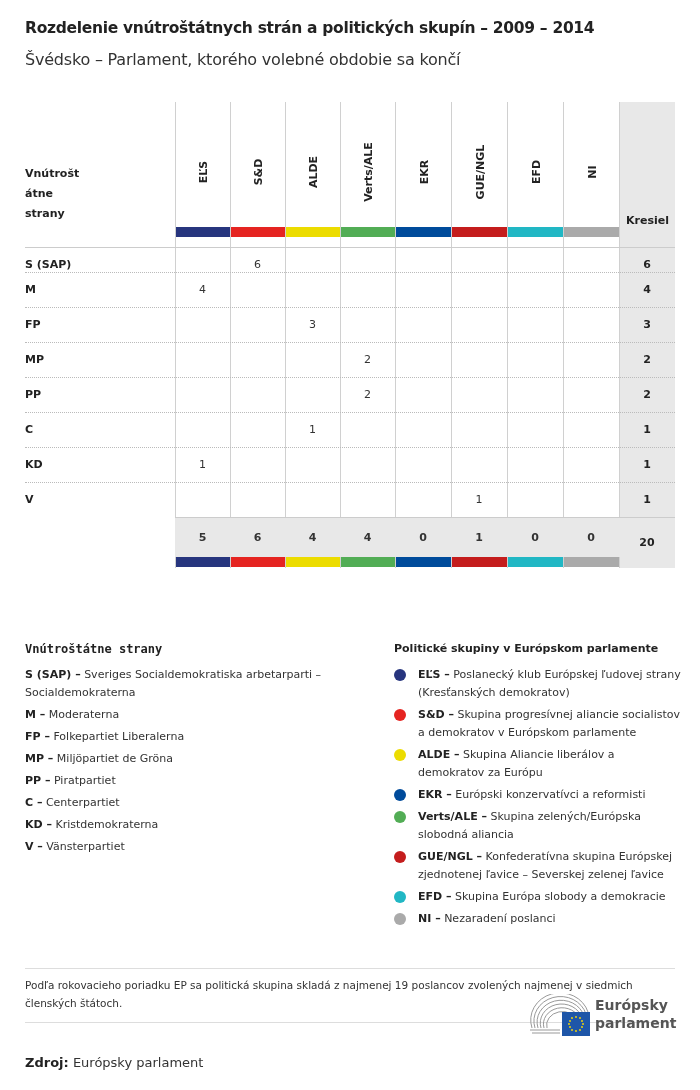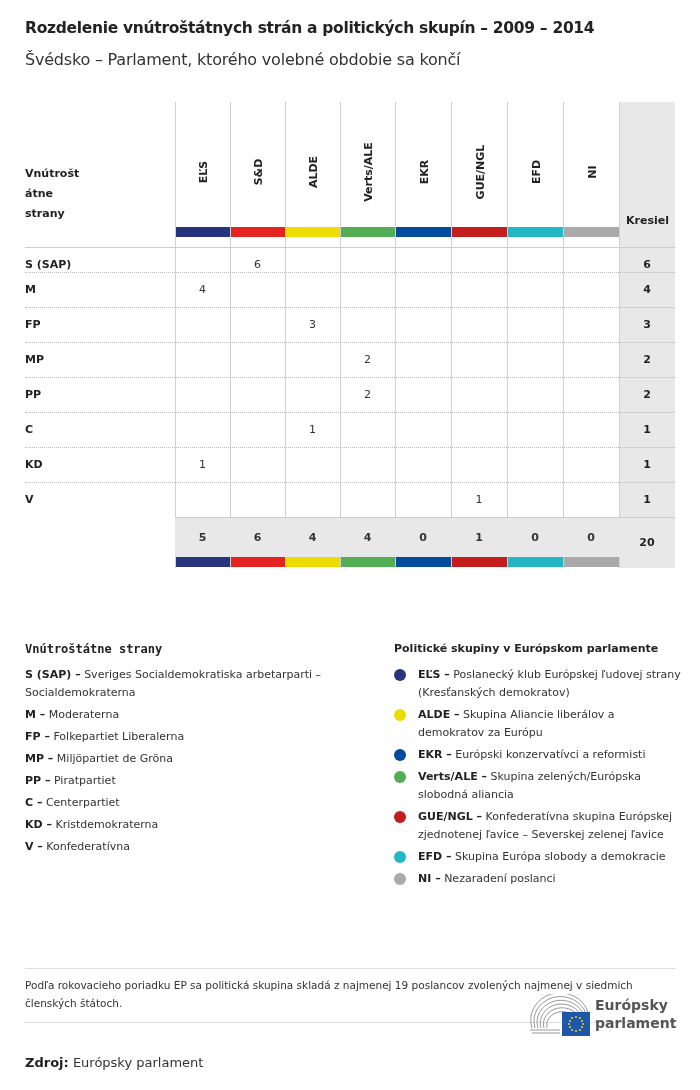--- a/index.html
+++ b/index.html
@@ -225,26 +225,27 @@
 
 <div class="leg-title-l">Vnútroštátne strany</div>
 <div class="leg-l" id="legL">
     <div class="it"><b>S (SAP) –</b> <span>Sveriges Socialdemokratiska arbetarparti – Socialdemokraterna</span></div>
     <div class="it"><b>M –</b> <span>Moderaterna</span></div>
     <div class="it"><b>FP –</b> <span>Folkepartiet Liberalerna</span></div>
     <div class="it"><b>MP –</b> <span>Miljöpartiet de Gröna</span></div>
     <div class="it"><b>PP –</b> <span>Piratpartiet</span></div>
     <div class="it"><b>C –</b> <span>Centerpartiet</span></div>
     <div class="it"><b>KD –</b> <span>Kristdemokraterna</span></div>
-    <div class="it"><b>V –</b> <span>Konfederatívna</span></div>
+    <div class="it"><b>V –</b> <span>Vänsterpartiet</span></div>
   </div>
 
 <div class="leg-title-r">Politické skupiny v Európskom parlamente</div>
 <div class="leg-r" id="legR">
     <div class="it"><span class="dot" style="background:#27357e"></span><b>EĽS –</b> <span>Poslanecký klub Európskej ľudovej strany (Kresťanských demokratov)</span></div>
+    <div class="it"><span class="dot" style="background:#e52421"></span><b>S&amp;D –</b> <span>Skupina progresívnej aliancie socialistov a demokratov v Európskom parlamente</span></div>
     <div class="it"><span class="dot" style="background:#ecdc00"></span><b>ALDE –</b> <span>Skupina Aliancie liberálov a demokratov za Európu</span></div>
     <div class="it"><span class="dot" style="background:#004b9b"></span><b>EKR –</b> <span>Európski konzervatívci a reformisti</span></div>
     <div class="it"><span class="dot" style="background:#52ad55"></span><b>Verts/ALE –</b> <span>Skupina zelených/Európska slobodná aliancia</span></div>
     <div class="it"><span class="dot" style="background:#c41d1d"></span><b>GUE/NGL –</b> <span>Konfederatívna skupina Európskej zjednotenej ľavice – Severskej zelenej ľavice</span></div>
     <div class="it"><span class="dot" style="background:#21b7c4"></span><b>EFD –</b> <span>Skupina Európa slobody a demokracie</span></div>
     <div class="it"><span class="dot" style="background:#aaaaaa"></span><b>NI –</b> <span>Nezaradení poslanci</span></div>
   </div>
 
 <div class="rule" style="top:968px"></div>
 <div class="note">Podľa rokovacieho poriadku EP sa politická skupina skladá z najmenej 19 poslancov zvolených najmenej v siedmich členských štátoch.</div>

